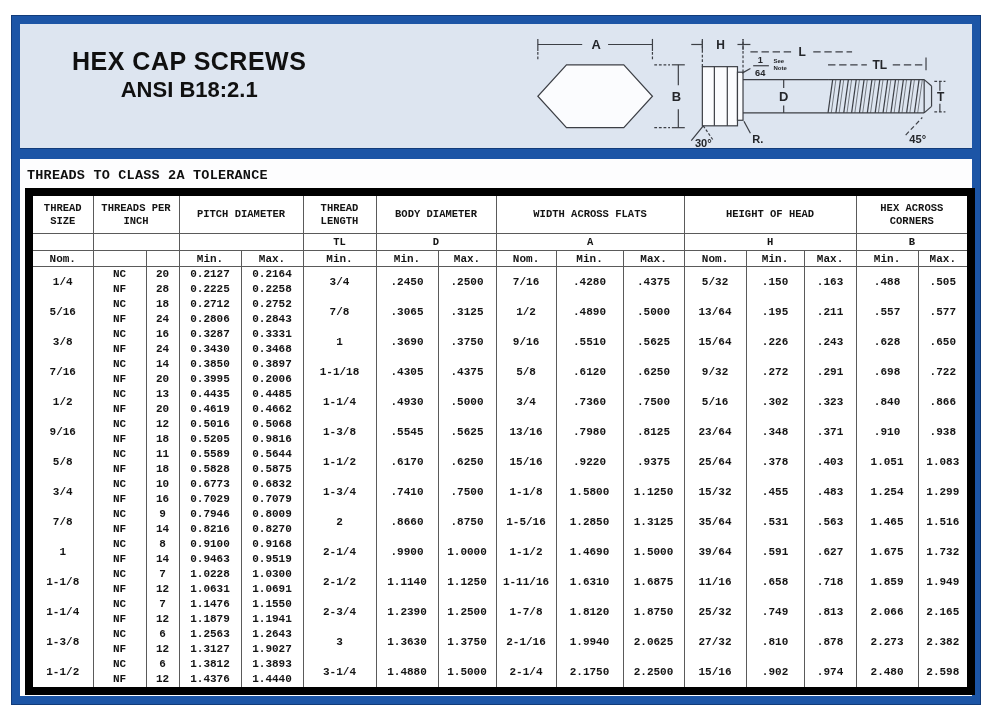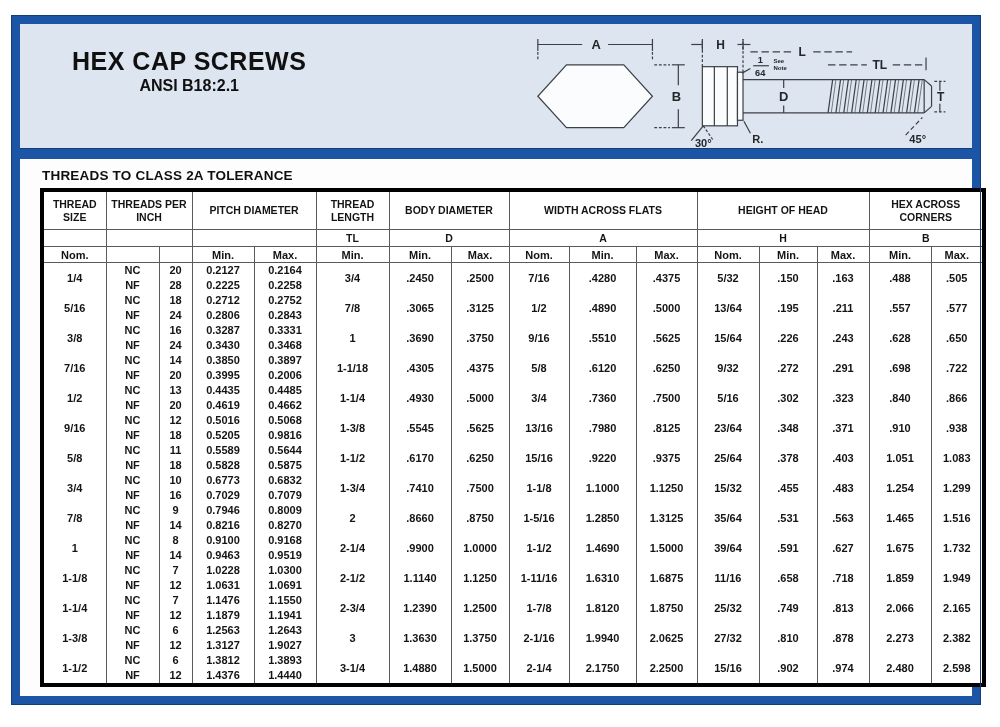--- a/index.html
+++ b/index.html
@@ -2,30 +2,30 @@
 <html><head>
 <meta charset="utf-8">
 <style>
   html,body{margin:0;padding:0;width:1000px;height:727px;background:#fff;overflow:hidden;
     font-family:"Liberation Sans",sans-serif;-webkit-font-smoothing:antialiased;}
   .frame{position:absolute;left:12px;top:16px;width:952px;height:672px;border:8px solid #1c55a6;
     display:flex;flex-direction:column;background:#8b5cf6;}
   .frame::after{content:"";position:absolute;inset:-9px;border:1px solid #123c7a;pointer-events:none;}
   .header-panel{height:124px;background:#dde5f0;display:flex;align-items:flex-start;justify-content:space-between;flex:0 0 auto;}
   .divider{height:10px;background:#1c55a6;border-top:1px solid #123c7a;flex:0 0 auto;}
-  .lower-panel{flex:1 1 auto;background:#fdfdfe;padding:0 0 0 20px;}
+  .lower-panel{flex:1 1 auto;background:#fdfdfe;padding:0 0 0 5px;font-family:Liberation Mono, monospace;}
   .title-block{margin:22px 0 0 52px;text-align:center;color:#101010;font-weight:bold;}
   .title-block .t1{font-size:25px;letter-spacing:.5px;line-height:1.2;}
   .title-block .t2{font-size:19px;letter-spacing:.4px;line-height:1.3;}
-  .title-block .t3{font-size:16px;line-height:1.3;}
+  .title-block .t3{font-size:22px;line-height:1.3;}
   .diagram-wrap{margin:2px 6px 0 0;}
   svg text{font-family:"Liberation Sans",sans-serif;font-weight:600;fill:#24262a;}
   .table-title{font-size:13.5px;font-weight:bold;color:#101010;margin:9px 0 5px 2px;letter-spacing:.2px;}
   table.data{border-collapse:collapse;table-layout:fixed;width:942px;background:#fff;
-    border:4px solid #000000;}
+    border:8px solid #000000;}
   table.data th,table.data td{border-left:1px solid #5a5a5a;border-right:1px solid #5a5a5a;
     text-align:center;vertical-align:middle;padding:0;color:#141414;font-weight:bold;white-space:nowrap;}
   thead th{border-bottom:1px solid #5a5a5a;background:#fff;}
   tr.group-row th{height:37px;font-size:10.5px;line-height:1.2;white-space:normal;}
   tr.letter-row th{height:16px;font-size:10.5px;}
   tr.sub-row th{height:15px;font-size:11px;}
   tbody td{font-size:11px;height:15px;line-height:15px;}
 </style>
 </head>
 <body>
@@ -386,21 +386,21 @@
           <tr>
             <td rowspan="2">3/4</td>
             <td>NC</td>
             <td>10</td>
             <td>0.6773</td>
             <td>0.6832</td>
             <td rowspan="2">1-3/4</td>
             <td rowspan="2">.7410</td>
             <td rowspan="2">.7500</td>
             <td rowspan="2">1-1/8</td>
-            <td rowspan="2">1.1000</td>
+            <td rowspan="2">1.5800</td>
             <td rowspan="2">1.1250</td>
             <td rowspan="2">15/32</td>
             <td rowspan="2">.455</td>
             <td rowspan="2">.483</td>
             <td rowspan="2">1.254</td>
             <td rowspan="2">1.299</td>
           </tr>
           <tr>
             <td>NF</td>
             <td>16</td>

